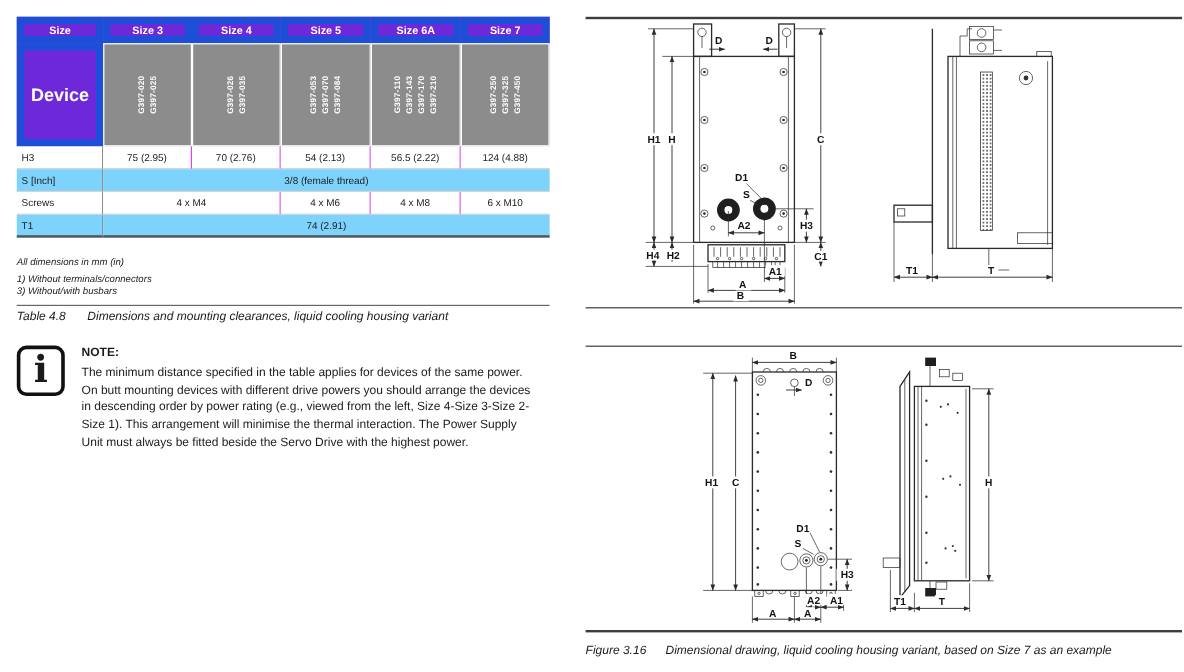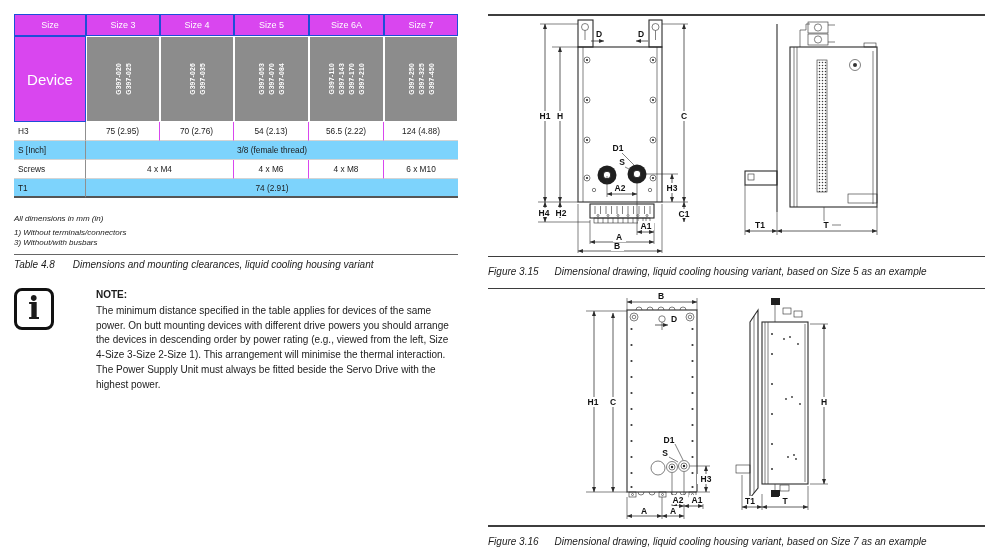--- a/index.html
+++ b/index.html
@@ -2,23 +2,23 @@
 <html><head>
 <meta charset="utf-8">
 <style>
   html,body{margin:0;padding:0;background:#fff;}
   #page{position:relative;width:987px;height:560px;background:#fff;overflow:hidden;
         font-family:"Liberation Sans",sans-serif;color:#1b1b1b;}
   
   #leftcol{position:absolute;left:14px;top:14px;width:446px;}
   .dtable{display:grid;grid-template-columns:72px 74px 74px 75px 75px 74px;
           grid-template-rows:22px 86px 19px 19px 19px 19px;width:444px;}
-  .dtable .h{background:#d946ef;color:#fff;border:1px solid #1d4ed8;
+  .dtable .h{background:#6d28d9;color:#fff;border:6px solid #1d4ed8;
              display:flex;align-items:center;justify-content:center;
-             font-size:9px;font-weight:normal;}
+             font-size:9px;font-weight:bold;}
   .dtable .h.devlab{font-size:15px;}
   .dtable .dev{background:#8c8c8c;border:1px solid #fff;display:flex;align-items:center;
                justify-content:center;gap:3px;}
   .code{writing-mode:vertical-rl;transform:rotate(180deg);color:#fff;font-size:6.8px;
         font-weight:bold;letter-spacing:.2px;}
   .dtable .lab,.dtable .val{display:flex;align-items:center;font-size:8.3px;
         border-bottom:1px solid #d4d4d4;border-right:1px solid #d946ef;background:#fff;}
   .dtable .lab{padding-left:4px;border-right:1px solid #8f8f8f;}
   .dtable .val{justify-content:center;}
   .dtable .alt{background:#7dd3fc;}
@@ -29,21 +29,21 @@
   #tnotes{position:absolute;left:0;top:200px;width:444px;font-style:italic;font-size:8px;line-height:10px;}
   #tnotes .dimnote{margin-bottom:4px;}
   #trule{position:absolute;left:0;top:240px;width:444px;border-top:1px solid #666;}
   #tcap{position:absolute;left:0;top:245px;font-style:italic;font-size:10px;}
   #tcap .cl{margin-right:18px;}
   #notebox{position:absolute;left:14px;top:288px;width:446px;display:flex;gap:14px;}
   #noteicon{flex:0 0 auto;width:34px;height:34px;border:3.5px solid #111;border-radius:8px;
             display:flex;align-items:center;justify-content:center;
             font-family:"DejaVu Serif",serif;font-weight:bold;font-size:31px;line-height:1;
             padding-bottom:2px;}
-  #notetext{width:378px;font-size:10px;line-height:14.8px;margin-left:28px;}
+  #notetext{width:378px;font-size:10px;line-height:14.8px;}
   #notetext .nt{font-weight:bold;margin-bottom:1px;}
   
   #rightcol{position:absolute;left:488px;top:14px;width:497px;}
   .figpanel{position:absolute;left:0;width:497px;}
   #fig1{top:0;border-top:2px solid #3d3d3d;}
   #fig2{top:274px;border-top:1px solid #3d3d3d;}
   #fig1 .fbot{border-bottom:1px solid #3d3d3d;}
   #fig2 .fbot{border-bottom:2px solid #3d3d3d;}
   .figcap{margin-top:5px;font-style:italic;font-size:10px;}
   .figcap .cl{margin-right:16px;}
@@ -318,23 +318,20 @@
         <line class="tn" x1="257" y1="169" x2="257" y2="219"></line>
         <line class="tn" x1="289" y1="196" x2="289" y2="219"></line>
         <line class="tn" x1="389" y1="191" x2="389" y2="219"></line>
         <line class="dim" x1="257" y1="215" x2="289" y2="215" marker-start="url(#ar)" marker-end="url(#ar)"></line>
         <rect class="lb" x="264" y="205" width="16" height="9"></rect>
         <text class="lbl" x="272" y="212" text-anchor="middle">T1</text>
         <line class="dim" x1="289" y1="215" x2="389" y2="215" marker-start="url(#ar)" marker-end="url(#ar)"></line>
         <rect class="lb" x="332" y="205" width="12" height="9"></rect>
         <text class="lbl" x="338" y="212" text-anchor="middle">T</text>
       </svg>
-      <div class="figcap">
-        <span class="cl">Figure 3.15</span><span>Dimensional drawing, liquid cooling housing variant, based on Size 5 as an example</span>
-      </div>
     </div>
 
     <div class="figpanel" id="fig2">
       <svg class="fbot" width="497" height="236" viewBox="0 0 497 236">
 
         <rect class="ln" x="139" y="21" width="70" height="182"></rect>
 
         <g class="tn">
           <path d="M148,21 a3,3 0 0 1 6,0"></path>
             <path d="M159,21 a3,3 0 0 1 6,0"></path>

